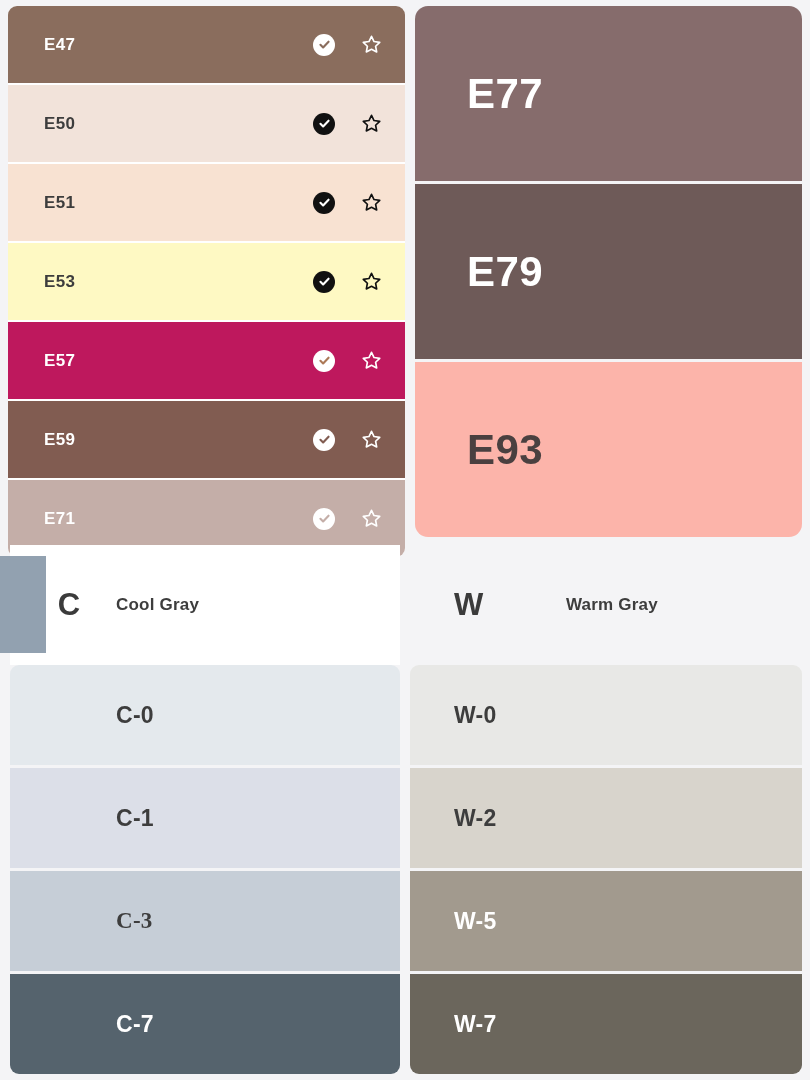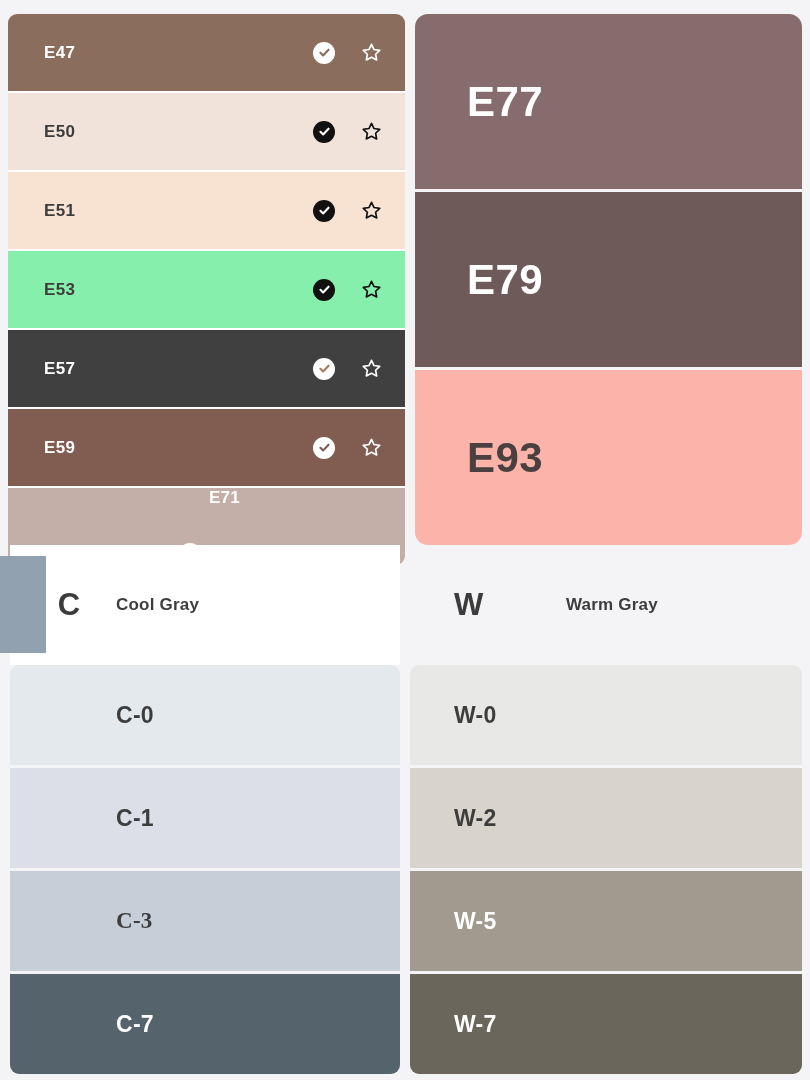--- a/index.html
+++ b/index.html
@@ -16,21 +16,20 @@
     background: #f4f4f6;
   }
 
   
   .top-area {
     position: absolute;
     left: 0; top: 0;
     width: 810px; height: 545px;
     display: flex;
     gap: 0;
-    margin-top: 8px;
   }
   .col-left {
     width: 410px;
     padding: 6px 5px 6px 8px;
   }
   .col-right {
     width: 400px;
     padding: 6px 8px 6px 5px;
   }
 
@@ -42,21 +41,21 @@
     background: #ffffff;
   }
   .swatch-row {
     position: relative;
     height: 77px;
     display: flex;
     align-items: center;
     padding: 0 0 0 36px;
     margin-bottom: 2px;
   }
-  .swatch-row:last-child { margin-bottom: 0; flex-direction: column; }
+  .swatch-row:last-child { margin-bottom: 0; }
   .swatch-label {
     font-size: 17px;
     font-weight: bold;
     letter-spacing: 0.3px;
     flex: 1;
   }
   .row-icons {
     display: flex;
     align-items: center;
     gap: 26px;
@@ -210,36 +209,36 @@
                   <path d="M3 8.4 L6.3 11.6 L13 4.6" fill="none" stroke="#ffffff" stroke-width="2.6" stroke-linecap="round" stroke-linejoin="round"></path>
                 </svg>
               </div>
               <div style="display: flex;">
                 <svg viewBox="0 0 24 24" class="star-ico">
                   <path d="M12 2.6 L14.9 8.6 L21.4 9.5 L16.7 14.0 L17.9 20.5 L12 17.4 L6.1 20.5 L7.3 14.0 L2.6 9.5 L9.1 8.6 Z" fill="none" stroke="#111111" stroke-width="1.9" stroke-linejoin="round"></path>
                 </svg>
               </div>
             </div>
           </div>
-          <div class="swatch-row" style="background: #86efac; gap: 27px;">
+          <div class="swatch-row" style="background: #fef9c3; gap: 27px;">
             <div class="swatch-label" style="color: rgb(61, 61, 61);">E53</div>
             <div class="row-icons">
               <div class="check-badge" style="background: rgb(17, 17, 17);">
                 <svg viewBox="0 0 16 16">
                   <path d="M3 8.4 L6.3 11.6 L13 4.6" fill="none" stroke="#ffffff" stroke-width="2.6" stroke-linecap="round" stroke-linejoin="round"></path>
                 </svg>
               </div>
               <div style="display: flex;">
                 <svg viewBox="0 0 24 24" class="star-ico">
                   <path d="M12 2.6 L14.9 8.6 L21.4 9.5 L16.7 14.0 L17.9 20.5 L12 17.4 L6.1 20.5 L7.3 14.0 L2.6 9.5 L9.1 8.6 Z" fill="none" stroke="#111111" stroke-width="1.9" stroke-linejoin="round"></path>
                 </svg>
               </div>
             </div>
           </div>
-          <div class="swatch-row" style="background: #404040;">
+          <div class="swatch-row" style="background: #be185d;">
             <div class="swatch-label" style="color: rgb(255, 255, 255);">E57</div>
             <div class="row-icons">
               <div class="check-badge" style="background: rgb(255, 255, 255);">
                 <svg viewBox="0 0 16 16">
                   <path d="M3 8.4 L6.3 11.6 L13 4.6" fill="none" stroke="#ac7957" stroke-width="2.6" stroke-linecap="round" stroke-linejoin="round"></path>
                 </svg>
               </div>
               <div style="display: flex;">
                 <svg viewBox="0 0 24 24" class="star-ico">
                   <path d="M12 2.6 L14.9 8.6 L21.4 9.5 L16.7 14.0 L17.9 20.5 L12 17.4 L6.1 20.5 L7.3 14.0 L2.6 9.5 L9.1 8.6 Z" fill="none" stroke="#ffffff" stroke-width="1.9" stroke-linejoin="round"></path>

